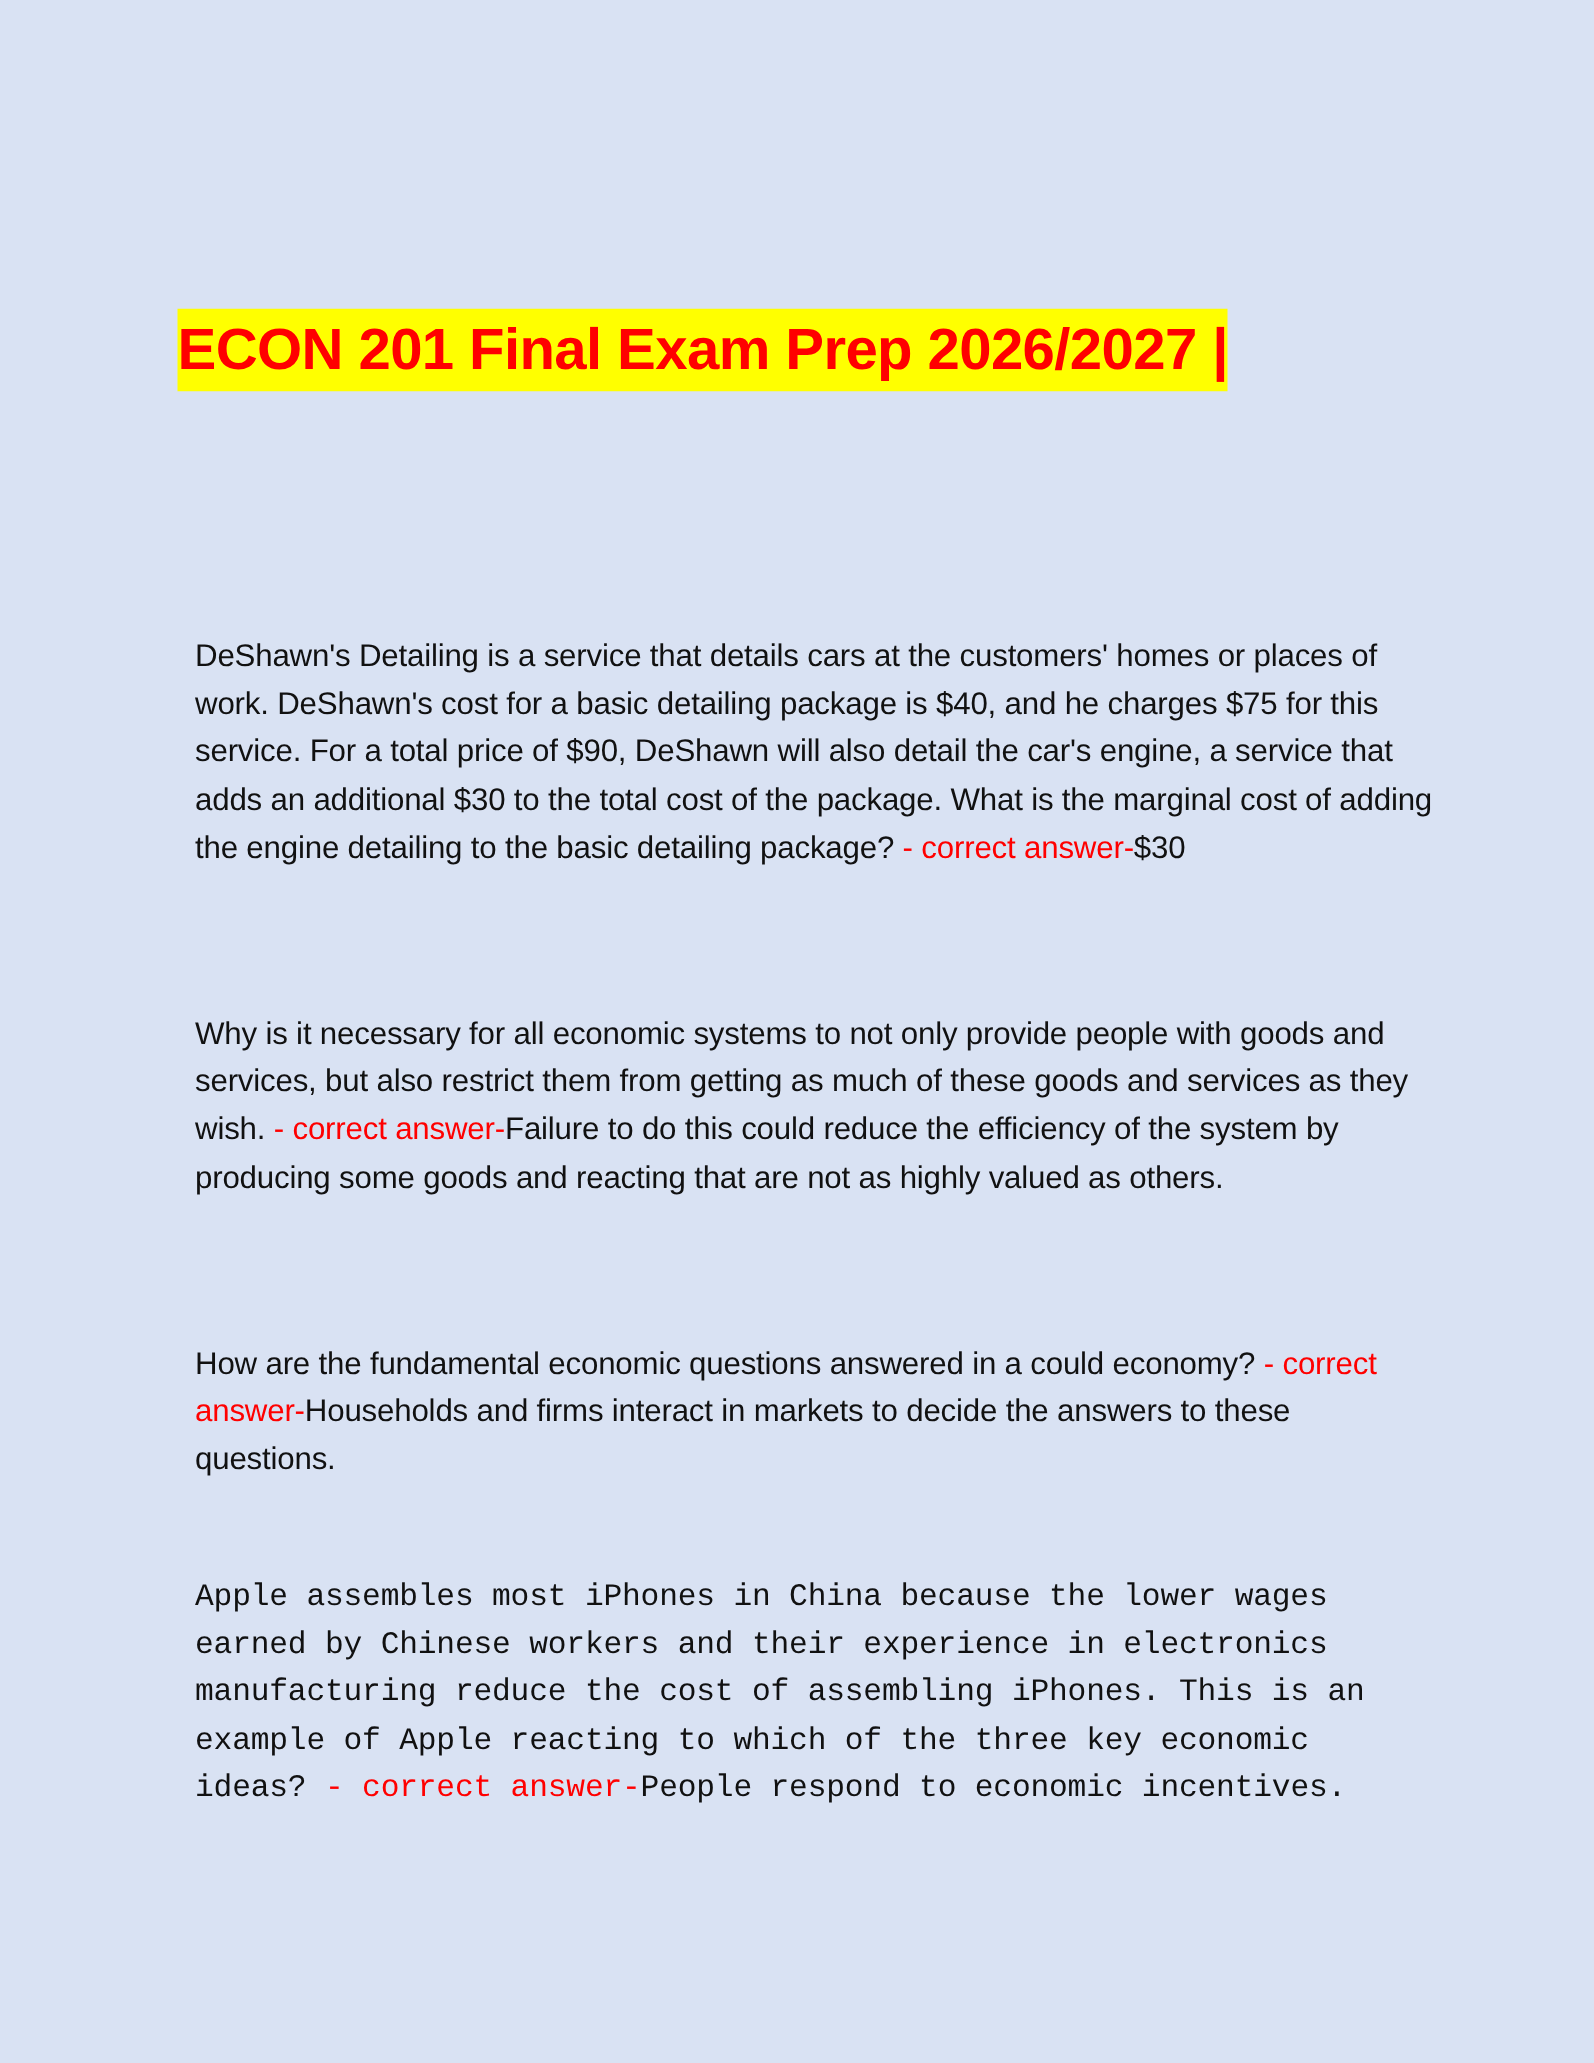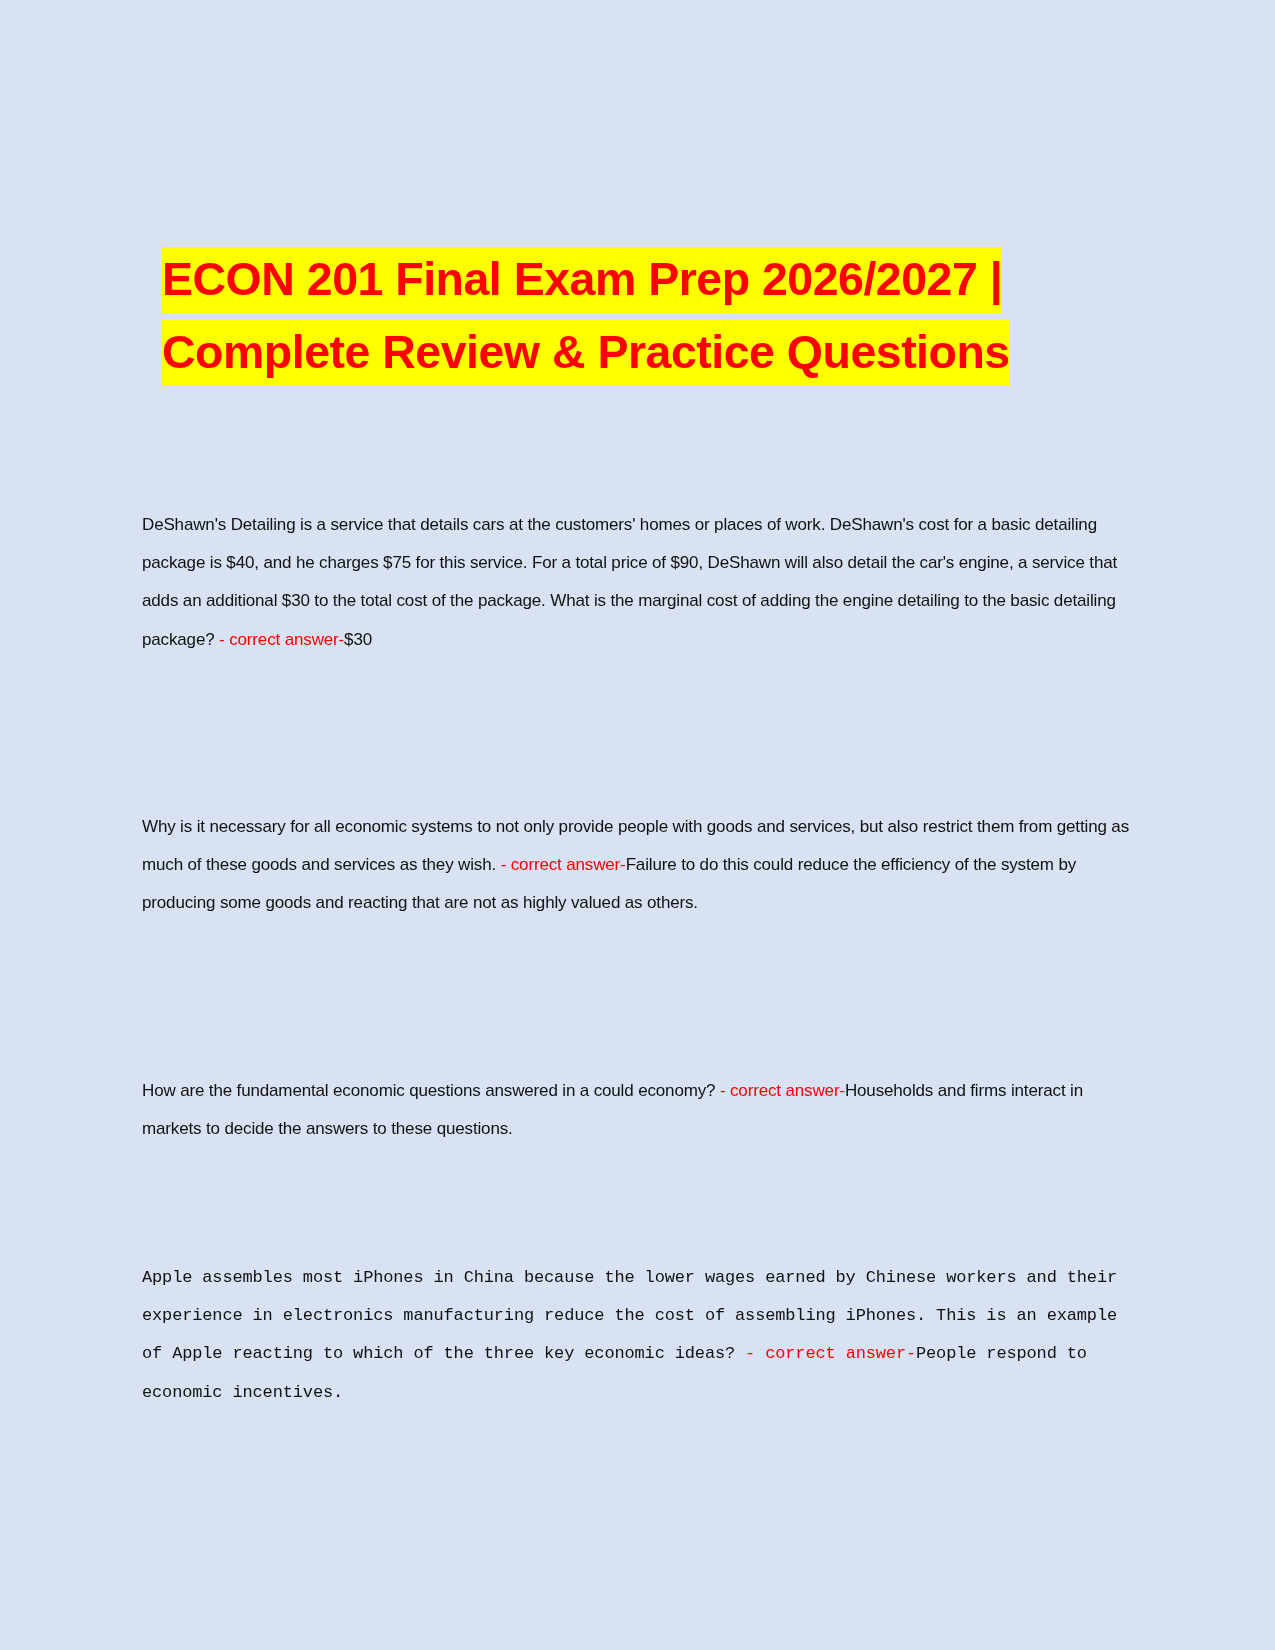--- a/index.html
+++ b/index.html
@@ -10,63 +10,62 @@
       width: 1275px;
       height: 1650px;
       background: #d9e2f3;
       position: relative;
       overflow: hidden;
       font-family: "Liberation Sans", "DejaVu Sans", sans-serif;
       color: #111;
     }
     .page {
       position: absolute;
-      left: 162px;
+      left: 142px;
       top: 243px;
       width: 980px;
     }
     .title {
       margin: 0;
       font-family: "Liberation Sans", sans-serif;
       font-weight: bold;
       font-size: 46.5px;
       line-height: 73px;
       color: #ff0000;
       letter-spacing: -0.5px;
     }
     .title .hl {
       background: #ffff00;
       padding: 6px 0 8px 0;
       -webkit-box-decoration-break: clone;
       box-decoration-break: clone;
     }
     .qa {
       position: absolute;
-      left: 142px;
+      left: 156px;
       width: 990px;
-      font-size: 17px;
+      font-size: 25px;
       line-height: 38.2px;
       margin: 0;
       letter-spacing: -0.15px;
     }
     .ans-label {
       color: #ff0000;
     }
     #qa-1 { top: 506px; }
     #qa-2 { top: 808px; }
     #qa-3 { top: 1072px; }
     #qa-4 { top: 1259px; font-family: Liberation Mono, monospace; }
   </style>
 </head>
 <body>
 
 <div class="page">
   <h1 class="title">
     <span class="hl">ECON 201 Final Exam Prep 2026/2027 |</span><br>
-    <span class="hl">Complete Review &amp; Practice Questions</span>
   </h1>
 </div>
 
 <p class="qa" id="qa-1">
   <span>DeShawn's Detailing is a service that details cars at the customers' homes or places of work. DeShawn's cost for a basic detailing package is $40, and he charges $75 for this service. For a total price of $90, DeShawn will also detail the car's engine, a service that adds an additional $30 to the total cost of the package. What is the marginal cost of adding the engine detailing to the basic detailing package? </span><span class="ans-label">- correct answer-</span><span>$30</span>
 </p>
 
 <p class="qa" id="qa-2">
   <span>Why is it necessary for all economic systems to not only provide people with goods and services, but also restrict them from getting as much of these goods and services as they wish. </span><span class="ans-label">- correct answer-</span><span>Failure to do this could reduce the efficiency of the system by producing some goods and reacting that are not as highly valued as others.</span>
 </p>

